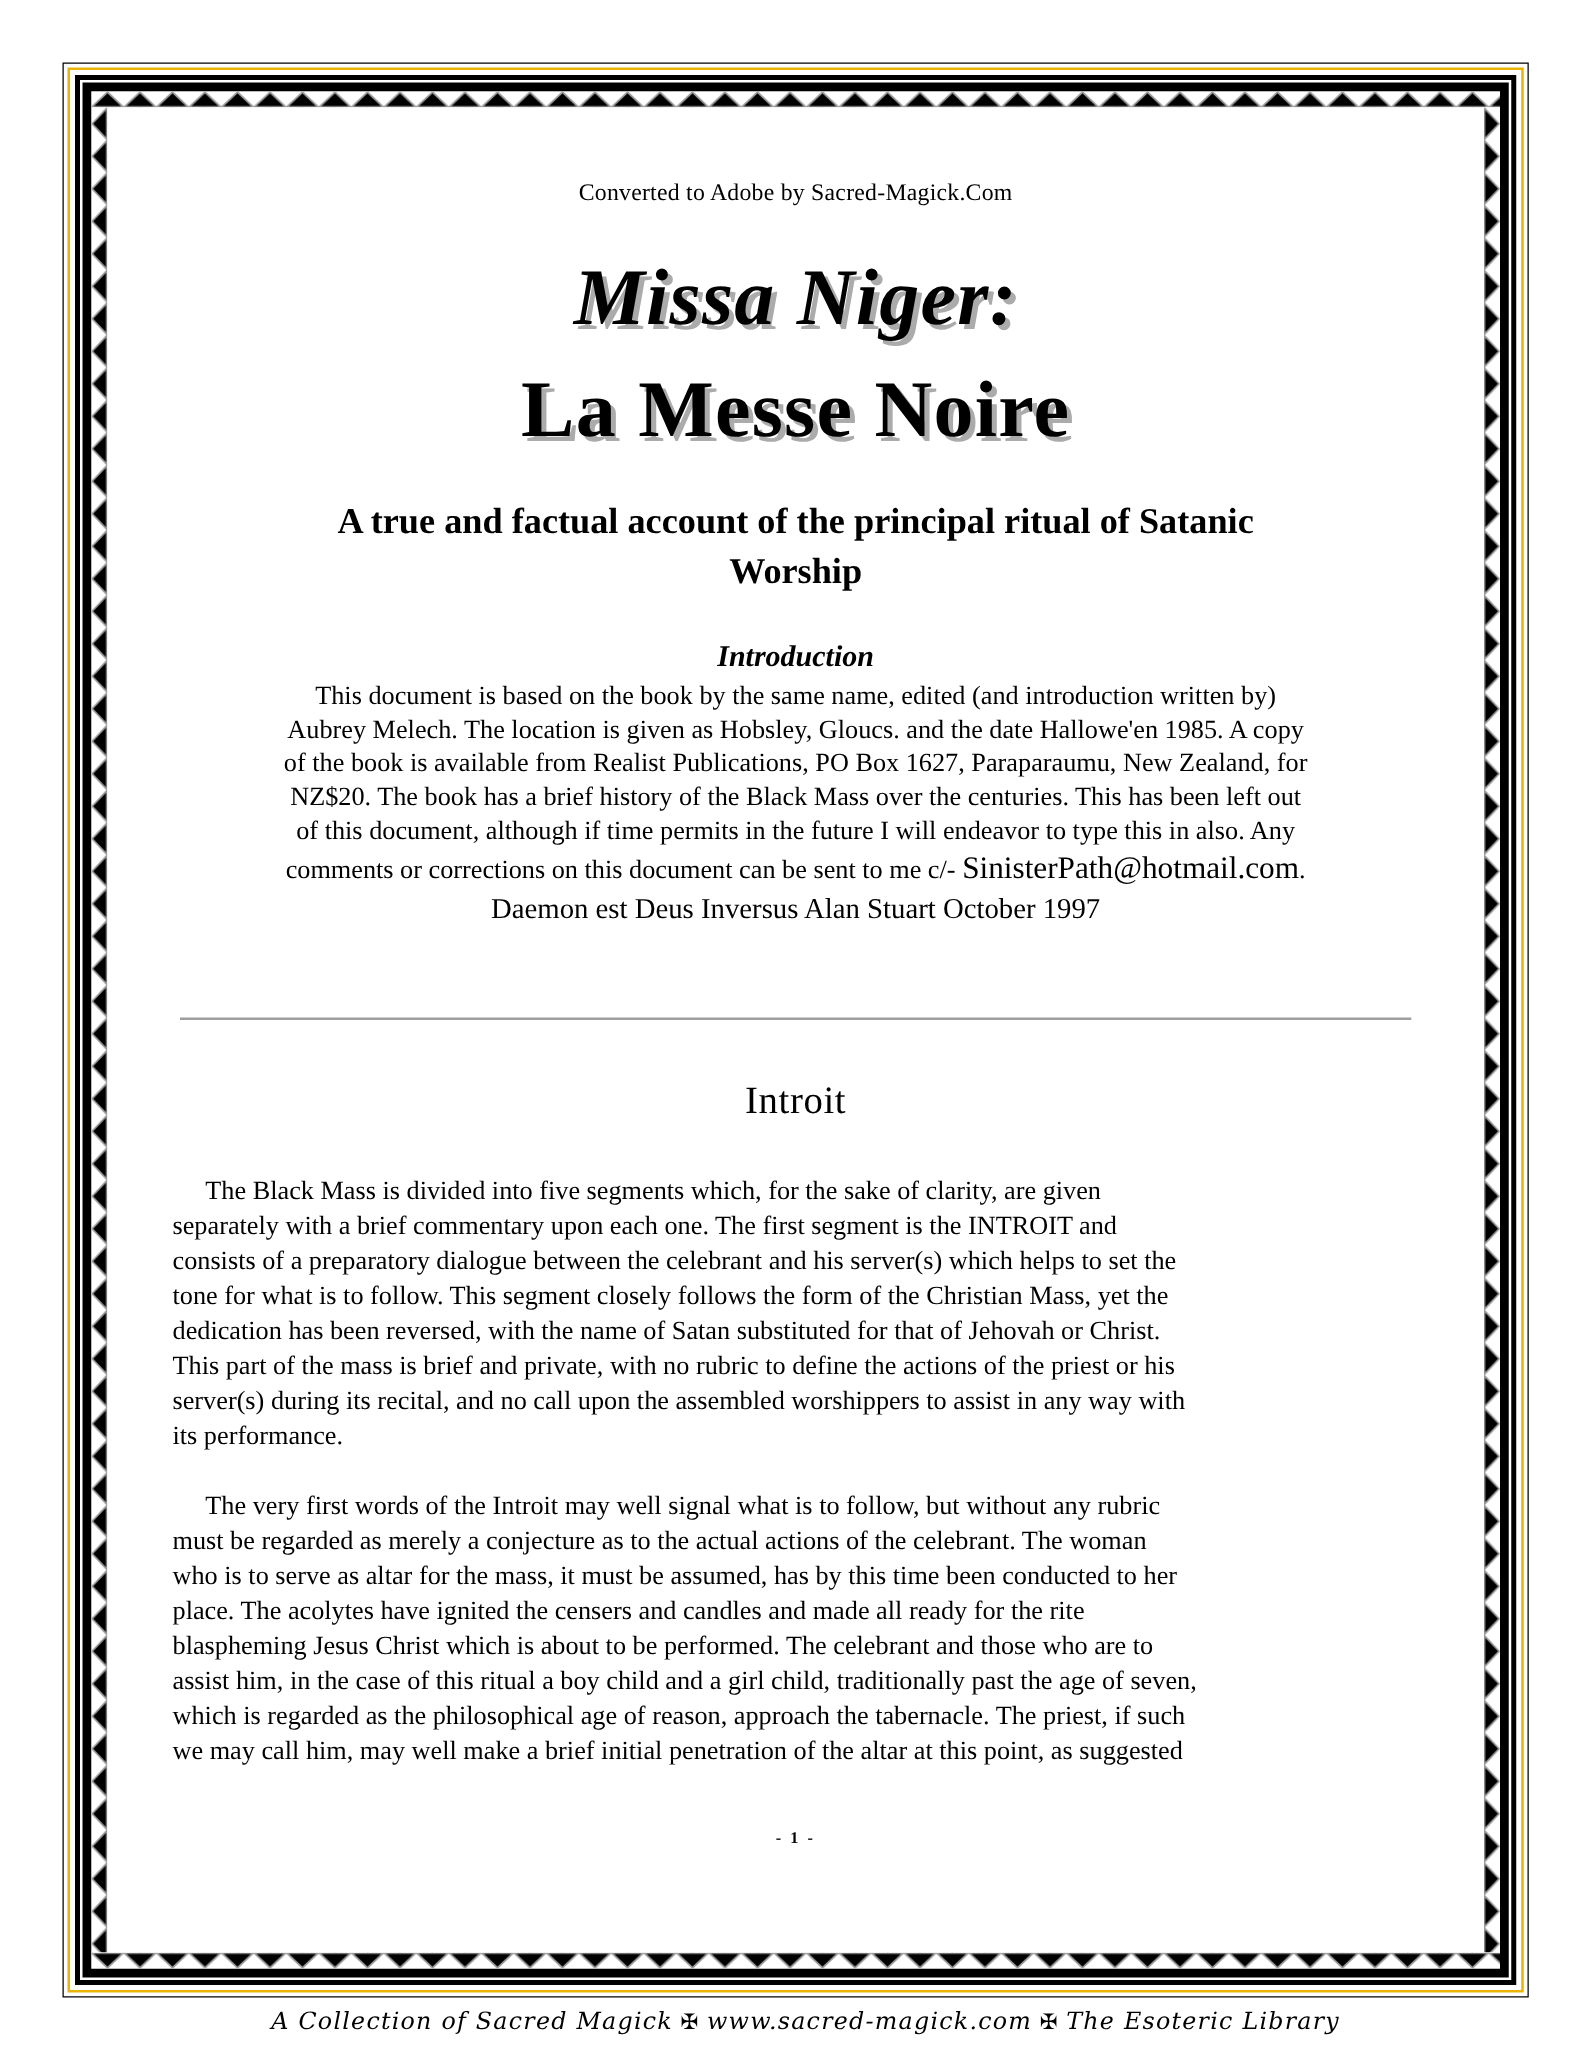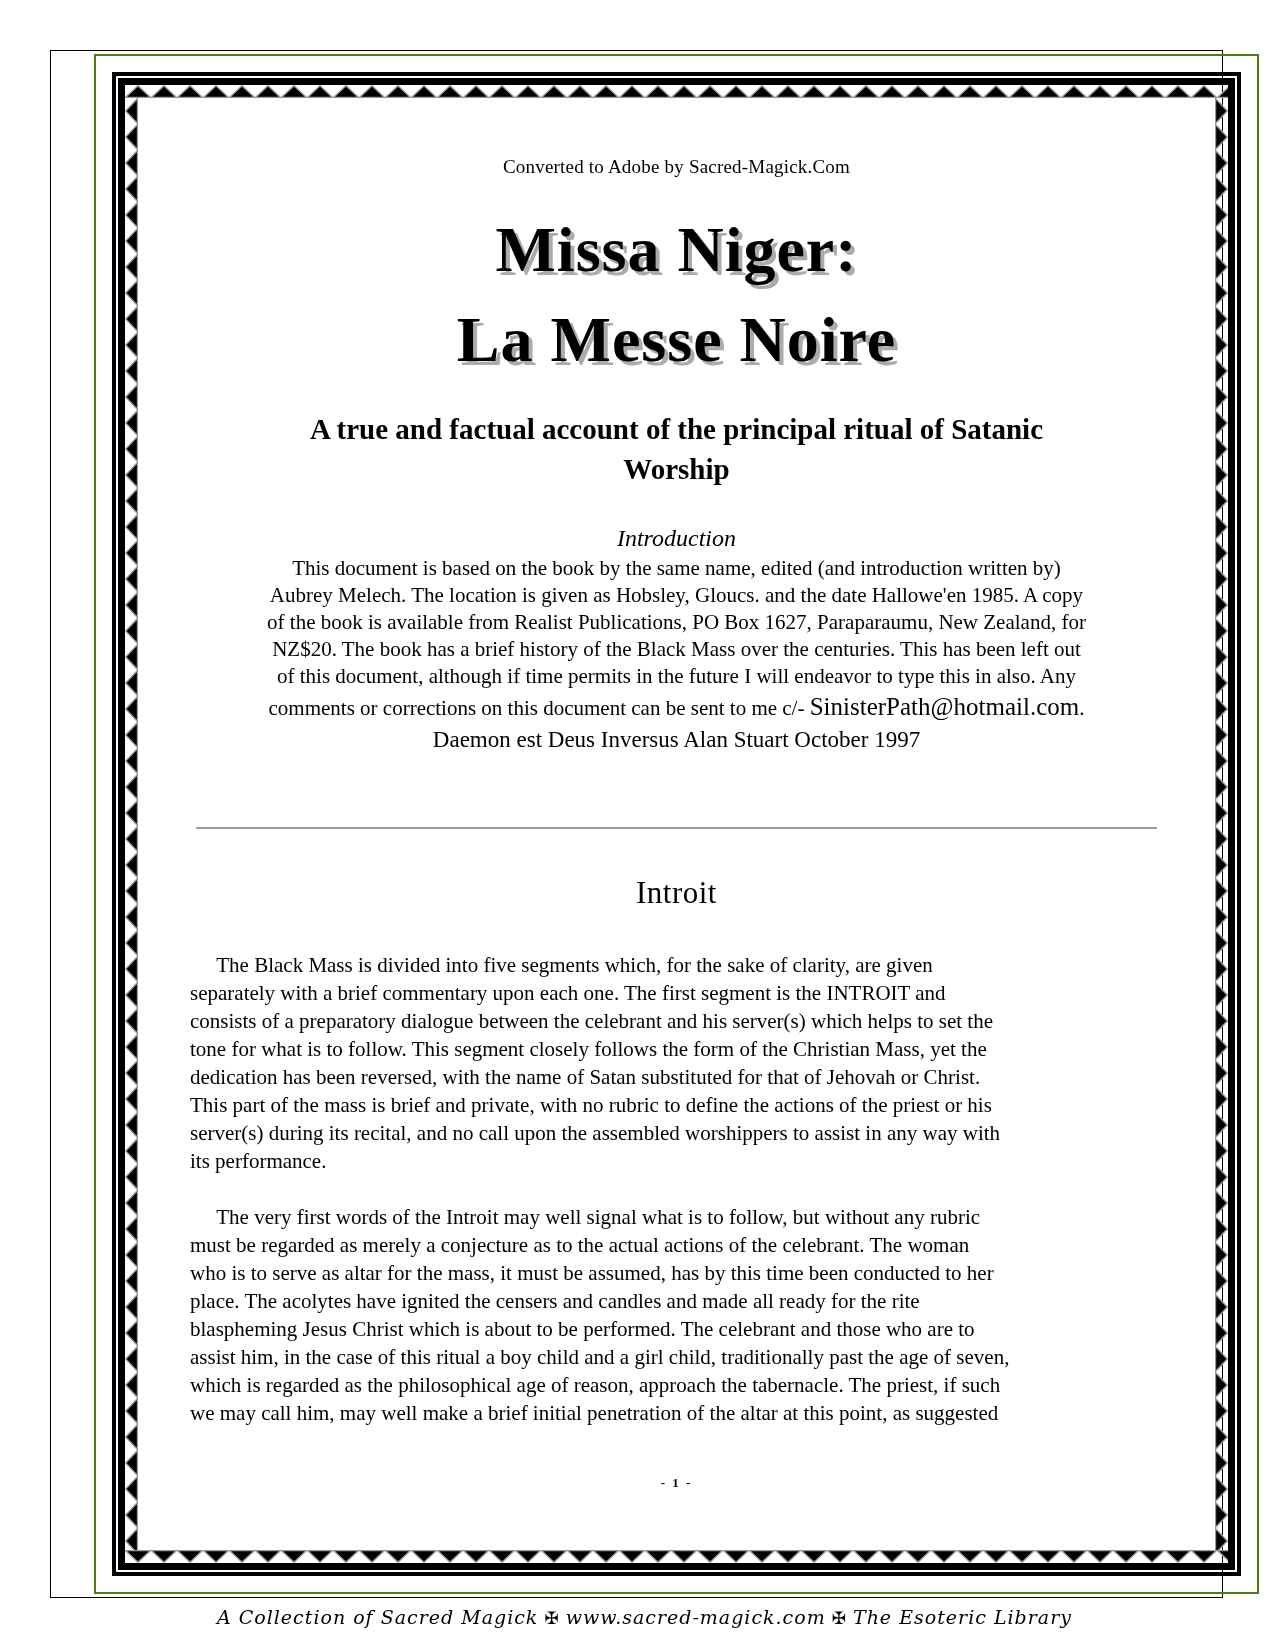--- a/index.html
+++ b/index.html
@@ -4,45 +4,45 @@
 <style>
   html,body{margin:0;padding:0;}
   body{
     width:1275px;height:1650px;position:relative;background:#ffffff;
     font-family:"Liberation Serif","DejaVu Serif",serif;color:#000;
     overflow:hidden;
   }
   .frame{position:absolute;left:50px;top:50px;width:1173px;height:1548px;}
   .b1,.b2,.b3,.b4{box-sizing:border-box;width:100%;height:100%;}
   .b1{border:1px solid #000;padding:3px;}
-  .b2{border:2px solid #4d7c0f;padding:16px;margin-left:40px;}
+  .b2{border:2px solid #eab308;padding:4px;}
   .b3{border:4px solid #000;padding:2px;}
   .b4{border:7px solid #000;position:relative;}
   svg.tri{position:absolute;display:block;}
   svg.tri-top{top:0;left:0;width:100%;height:13px;}
   svg.tri-bottom{bottom:0;left:0;width:100%;height:13px;}
   svg.tri-left{top:13px;bottom:13px;left:0;width:13px;height:calc(100% - 26px);}
   svg.tri-right{top:13px;bottom:13px;right:0;width:13px;height:calc(100% - 26px);}
   .content{
     position:absolute;left:13px;top:13px;right:13px;bottom:13px;
     padding:58px 52px 0 52px;box-sizing:border-box;text-align:center;
   }
   .converted-note{font-size:19px;letter-spacing:.2px;}
   .doc-title{
     font-size:64px;font-weight:bold;line-height:1.12;margin:0;
     text-shadow:4px 4px 0 #ababab;letter-spacing:1px;
   }
-  .title-1{margin-top:36px;}
+  .title-1{margin-top:36px;font-style:italic;}
   .title-2{margin-top:18px;}
   .subtitle{
     font-size:29px;font-weight:bold;line-height:1.38;margin-top:34px;
     white-space:pre-wrap;
   }
   .black-mass{font-size:31px;font-weight:bold;letter-spacing:1.5px;margin-top:26px;}
-  .intro-label{font-size:24px;font-weight:normal;font-style:italic;margin-top:36px;}
+  .intro-label{font-size:24px;font-weight:bold;font-style:italic;margin-top:36px;}
   .intro-lines{font-size:21px;line-height:27px;margin-top:3px;white-space:pre-wrap;}
   .intro-lastline{font-size:21px;line-height:34px;}
   .intro-email{font-size:25px;}
   .daemon-line{font-size:23px;line-height:30px;}
   .divider{height:2px;background:#9e9e9e;margin:72px 6px 0 6px;border:0;}
   .introit-heading{font-size:31px;font-weight:normal;letter-spacing:.5px;margin-top:46px;}
   .body-para{
     font-size:21px;line-height:28px;text-align:left;white-space:pre-wrap;
     margin:0;
   }

